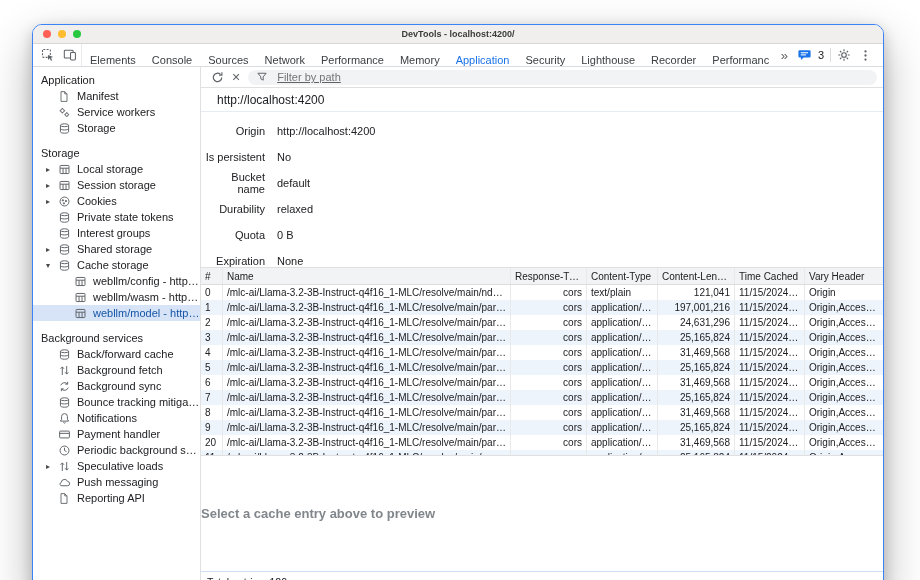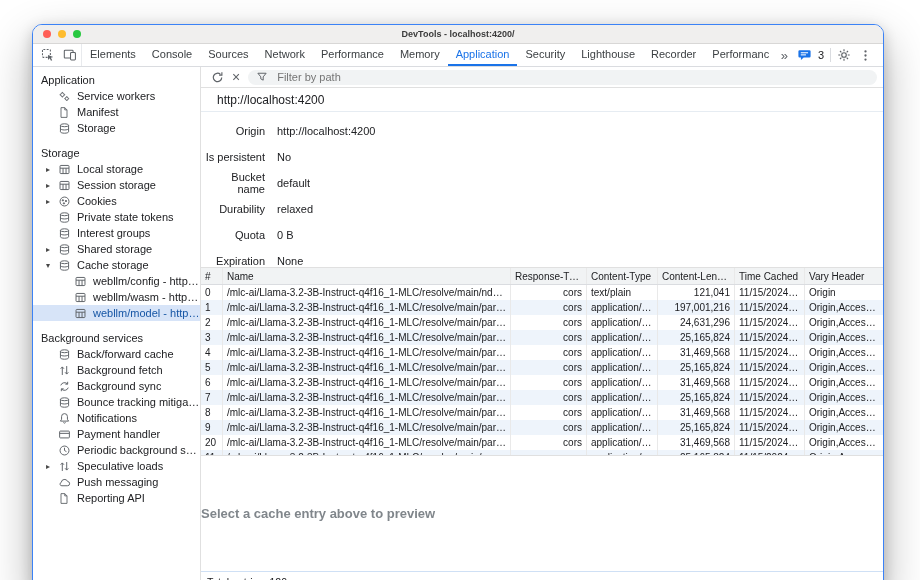--- a/index.html
+++ b/index.html
@@ -13,21 +13,21 @@
     display:flex;align-items:center;justify-content:center;flex:0 0 auto;}
   .lights{position:absolute;left:10px;top:0;height:100%;display:flex;align-items:center;gap:7px;}
   .light{width:8px;height:8px;border-radius:50%;}
   .light.red{background:#ff5f57;}.light.yellow{background:#febc2e;}.light.green{background:#28c840;}
   .title{font-size:9px;font-weight:bold;color:#3c3c3c;}
   
   .tabbar{height:23px;background:#fff;border-bottom:1px solid #dadce0;display:flex;align-items:stretch;flex:0 0 auto;}
   .tb-icons{display:flex;align-items:center;padding:0 4px 0 8px;gap:8px;border-right:1px solid #e8eaed;}
   .tb-icons svg{display:block;}
   .tabs{display:flex;align-items:stretch;flex:1;overflow:hidden;}
-  .tab{display:flex;align-items:center;gap:4px;padding:4px 8px;font-size:11px;color:#3c4043;cursor:default;
+  .tab{display:flex;align-items:center;gap:4px;padding:16px 8px;font-size:11px;color:#3c4043;cursor:default;
     border-bottom:2px solid transparent;white-space:nowrap;}
   .tab.selected{color:#1a73e8;border-bottom-color:#1a73e8;}
   .tb-right{display:flex;align-items:center;gap:6px;padding:0 8px;}
   .more{font-size:13px;color:#5f6368;padding:0 4px;}
   .issues{display:flex;align-items:center;gap:4px;font-size:11px;color:#202124;}
   .tb-sep{width:1px;height:14px;background:#dadce0;}
   
   .content{flex:1;display:flex;min-height:0;}
   .sidebar{width:168px;border-right:1px solid #e0e0e0;overflow:hidden;padding-top:5px;flex:0 0 auto;font-size:11px;color:#202124;}
   .sb-section{margin-top:9px;}
@@ -40,21 +40,21 @@
   .ic{width:16px;flex:0 0 auto;display:inline-flex;align-items:center;}
   .ic svg{display:block;}
   .sb-label{margin-left:3px;overflow:hidden;text-overflow:ellipsis;}
   
   .main{flex:1;display:flex;flex-direction:column;min-width:0;background:#fff;}
   .toolbar{height:21px;border-bottom:1px solid #e0e0e0;display:flex;align-items:center;padding:0 6px 0 10px;gap:8px;flex:0 0 auto;}
   .tool-btn{display:flex;align-items:center;color:#5f6368;}
   .xbtn{font-size:14px;line-height:1;color:#5f6368;margin-top:-1px;}
   .filterbox{flex:1;height:15px;background:#f1f3f4;border-radius:8px;display:flex;align-items:center;padding:0 8px;gap:5px;}
   .filterbox input{border:none;background:transparent;outline:none;font-size:11px;color:#5f6368;flex:1;padding:0;
-    font-family:"Liberation Sans","DejaVu Sans",sans-serif;}
+    font-family:"Liberation Sans","DejaVu Sans",sans-serif;text-decoration:underline;}
   .origin-bar{height:24px;border-bottom:1px solid #e6ecf2;display:flex;align-items:center;padding-left:16px;
     font-size:12px;color:#202124;flex:0 0 auto;}
   .details{height:155px;padding-top:6px;flex:0 0 auto;font-size:11px;color:#202124;}
   .d-row{height:26px;display:flex;align-items:center;padding-left:2px;}
   .d-label{width:62px;text-align:right;color:#202124;flex:0 0 auto;}
   .d-value{margin-left:12px;}
   
   .grid{flex:0 0 auto;border-top:1px solid #e0e0e0;font-size:10px;color:#202124;}
   .g-row{display:flex;align-items:stretch;height:15px;line-height:15px;white-space:nowrap;}
   .g-head{height:17px;line-height:17px;background:#f1f3f4;border-bottom:1px solid #dadce0;color:#202124;}
@@ -168,38 +168,38 @@
     </div>
   </div>
 
   <div class="content">
     <div class="sidebar" id="sidebar">
         <div class="sb-section">
           <div class="sb-header">Application</div>
           <div class="sb-item">
             <span class="exp"></span>
             <span class="ic">
+              <svg width="12" height="13" viewBox="0 0 16 16" fill="none" stroke="#5f6368" stroke-width="1.2">
+                <path d="M4 1.5h5l3 3v10H4z"></path>
+                <path d="M9 1.5v3h3"></path>
+              </svg>
+            </span>
+            <span class="sb-label">Manifest</span>
+          </div>
+          <div class="sb-item">
+            <span class="exp"></span>
+            <span class="ic">
               <svg width="13" height="13" viewBox="0 0 16 16" fill="none" stroke="#5f6368" stroke-width="1.2">
                 <circle cx="5.4" cy="5.8" r="2.2"></circle>
                 <path d="M5.4 2.4v1.2M5.4 8v1.2M2 5.8h1.2M7.6 5.8h1.2"></path>
                 <circle cx="10.8" cy="10.6" r="1.9"></circle>
                 <path d="M10.8 7.7v1M10.8 12.5v1M7.9 10.6h1M12.7 10.6h1"></path>
               </svg>
             </span>
             <span class="sb-label">Service workers</span>
-          </div>
-          <div class="sb-item">
-            <span class="exp"></span>
-            <span class="ic">
-              <svg width="12" height="13" viewBox="0 0 16 16" fill="none" stroke="#5f6368" stroke-width="1.2">
-                <path d="M4 1.5h5l3 3v10H4z"></path>
-                <path d="M9 1.5v3h3"></path>
-              </svg>
-            </span>
-            <span class="sb-label">Manifest</span>
           </div>
           <div class="sb-item">
             <span class="exp"></span>
             <span class="ic">
               <svg width="13" height="13" viewBox="0 0 16 16" fill="none" stroke="#5f6368" stroke-width="1.2">
                 <ellipse cx="8" cy="4" rx="5" ry="1.8"></ellipse>
                 <path d="M3 4v8c0 1 2.2 1.8 5 1.8s5-.8 5-1.8V4"></path>
                 <path d="M3 8c0 1 2.2 1.8 5 1.8S13 9 13 8"></path>
               </svg>
             </span>

